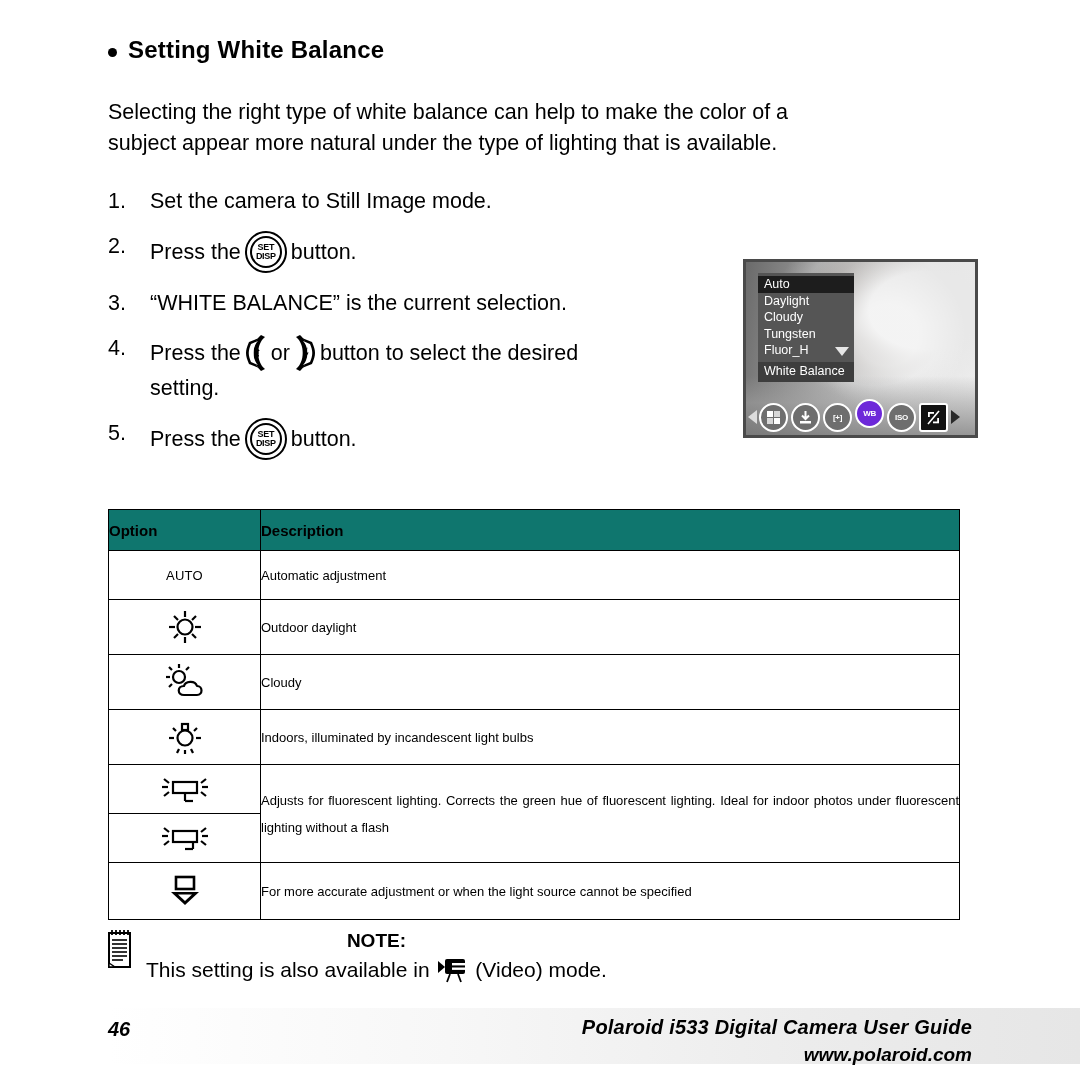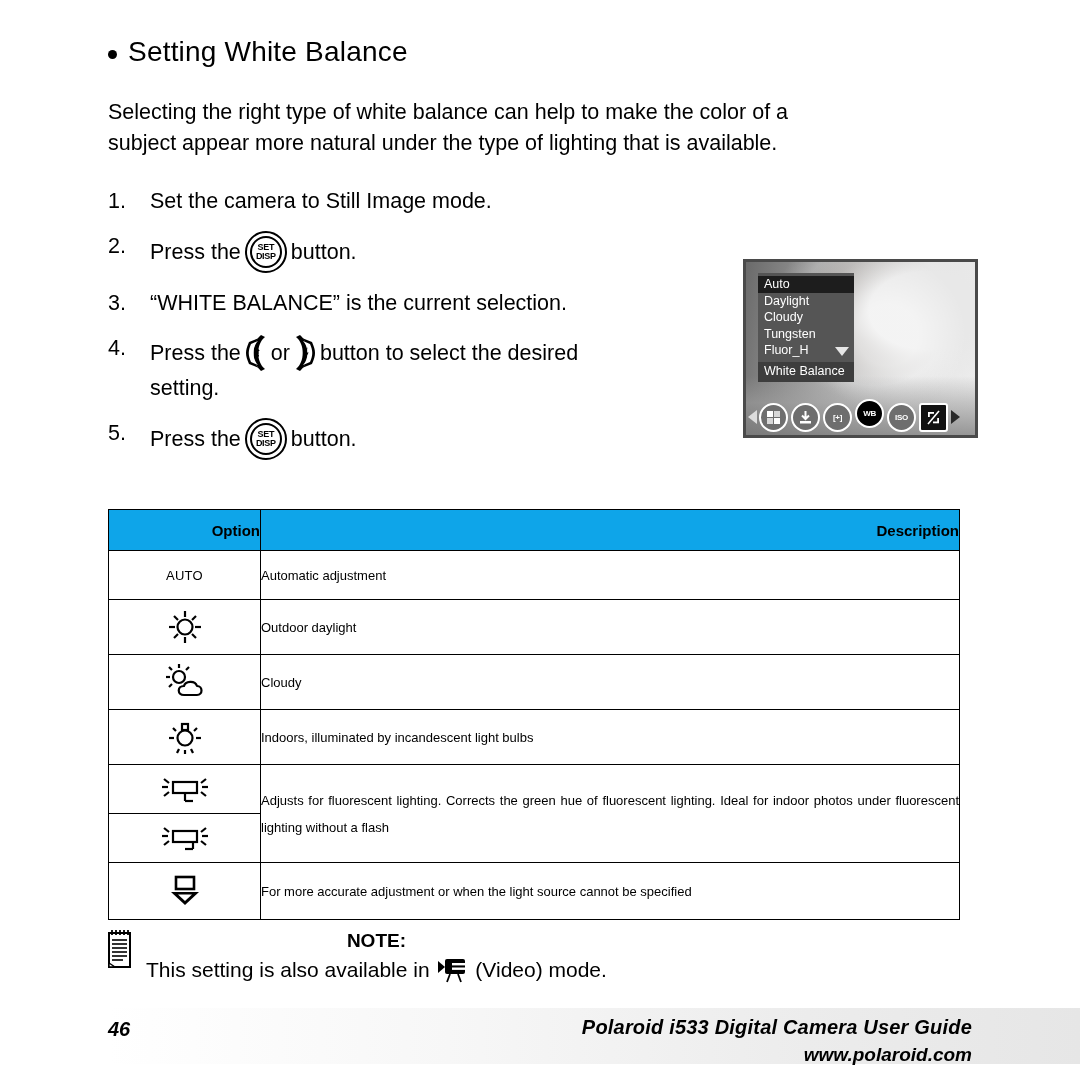--- a/index.html
+++ b/index.html
@@ -31,22 +31,22 @@
   }
   .heading-bullet {
     width: 9px;
     height: 9px;
     border-radius: 50%;
     background: #000;
     display: block;
     margin-top: 4px;
   }
   .heading-text {
-    font-size: 28px;
-    font-weight: normal;
+    font-size: 24px;
+    font-weight: bold;
     letter-spacing: 0.2px;
     white-space: nowrap;
   }
 
   
   .intro {
     position: absolute;
     left: 108px;
     top: 97px;
     width: 868px;
@@ -215,21 +215,21 @@
     border-radius: 50%;
     border: 2px solid #ffffff;
     background: #6e6e6e;
     display: flex;
     align-items: center;
     justify-content: center;
     flex: none;
     position: relative;
   }
   .lcd-ic.wb {
-    background: #000000;
+    background: #6d28d9;
     margin-bottom: 8px;
   }
   .lcd-ic.ev {
     border-radius: 3px;
     background: #111;
     border: 2px solid #ffffff;
   }
   .lcd-ic span {
     font-size: 8px;
     font-weight: bold;
@@ -252,25 +252,25 @@
     top: 509px;
     width: 852px;
     border-collapse: collapse;
     table-layout: fixed;
   }
   .wb-table td, .wb-table th {
     border: 1.5px solid #000;
     padding: 0;
   }
   .wb-table thead th {
-    background: #0ea5e9;
+    background: #0f766e;
     font-size: 15px;
     font-weight: bold;
     height: 40px;
-    text-align: right;
+    text-align: left;
   }
   .col-opt { width: 152px; }
   .cell-opt {
     text-align: center;
     vertical-align: middle;
     height: 48px;
   }
   .cell-desc {
     font-size: 13px;
     line-height: 27px;

